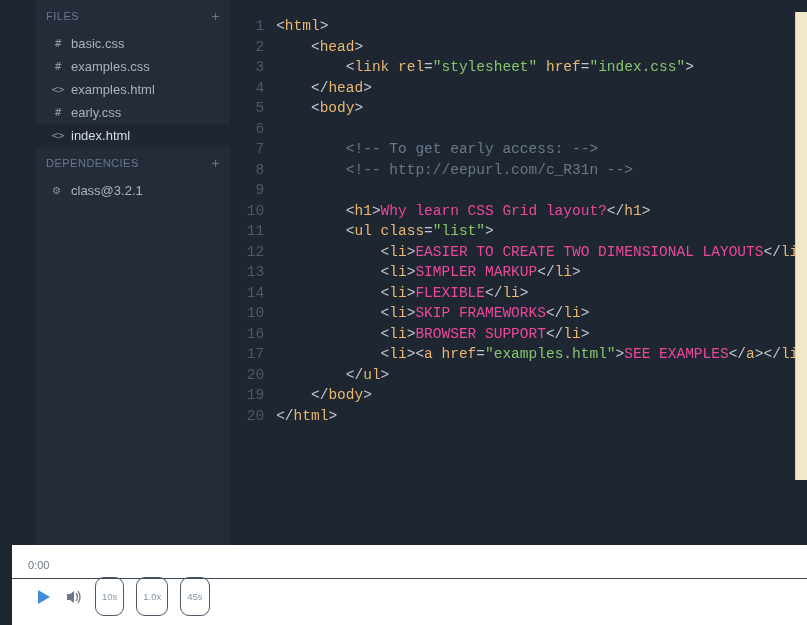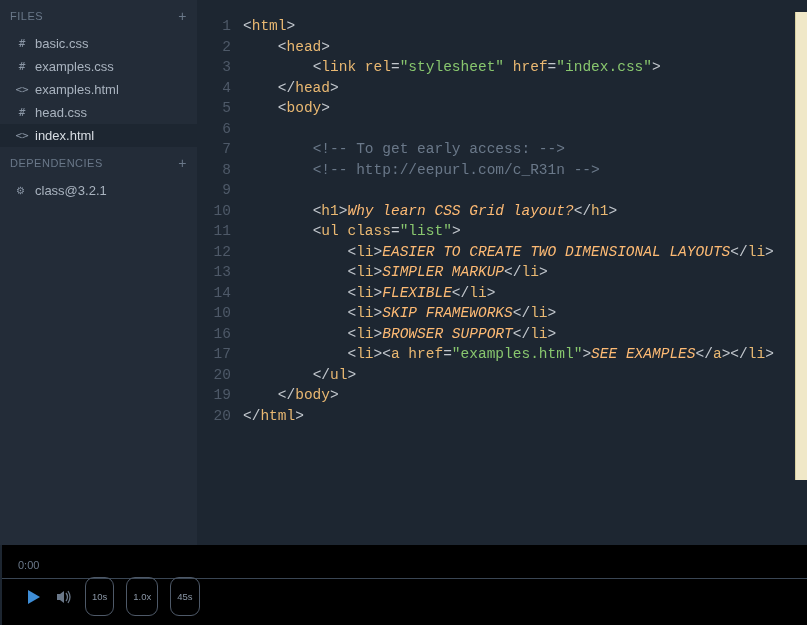--- a/index.html
+++ b/index.html
@@ -8,20 +8,21 @@
   font-family: 'Segoe UI', 'Helvetica Neue', Arial, sans-serif;
   color: #8a9199;
   width: 807px;
   height: 625px;
   overflow: hidden;
   position: relative;
 }
 .main-area {
   display: flex;
   height: 545px;
+  padding-left: 36px;
 }
 .sidebar {
   width: 197px;
   background: #232c38;
   display: flex;
   flex-direction: column;
   font-size: 13px;
 }
 .panel-header {
   display: flex;
@@ -91,38 +92,38 @@
 .code {
   flex: 1;
   color: #d1d5da;
   white-space: pre;
 }
 .code div { height: 20.5px; }
 .c-tag { color: #e9b872; }
 .c-angle { color: #c2c7cd; }
 .c-attr { color: #e9b872; }
 .c-str { color: #88c66e; }
-.c-txt { color: #fdba74; font-style: italic; }
+.c-txt { color: #ec4899; }
 .c-com { color: #6a7889; }
 .preview-sliver {
   position: absolute;
   right: 0;
   top: 12px;
   width: 12px;
   height: 468px;
   background: #f0e8c8;
   border-left: 1px solid #d8cf9f;
 }
 .playback-bar {
   position: absolute;
   bottom: 0;
-  left: 2px;
+  left: 12px;
   right: 0;
   height: 80px;
-  background: #000000;
+  background: #ffffff;
 }
 .time-label {
   position: absolute;
   top: 14px;
   left: 16px;
   font-size: 11px;
   color: #6a7889;
 }
 .timeline {
   position: absolute;
@@ -174,21 +175,21 @@
         <li class="file-item">
           <span class="file-icon">#</span>
           <span>examples.css</span>
         </li>
         <li class="file-item">
           <span class="file-icon">&lt;&gt;</span>
           <span>examples.html</span>
         </li>
         <li class="file-item">
           <span class="file-icon">#</span>
-          <span>head.css</span>
+          <span>early.css</span>
         </li>
         <li class="file-item active">
           <span class="file-icon">&lt;&gt;</span>
           <span>index.html</span>
         </li>
       </ul>
 
     <div class="dependencies">
       <div class="panel-header">
         <span>DEPENDENCIES</span>

